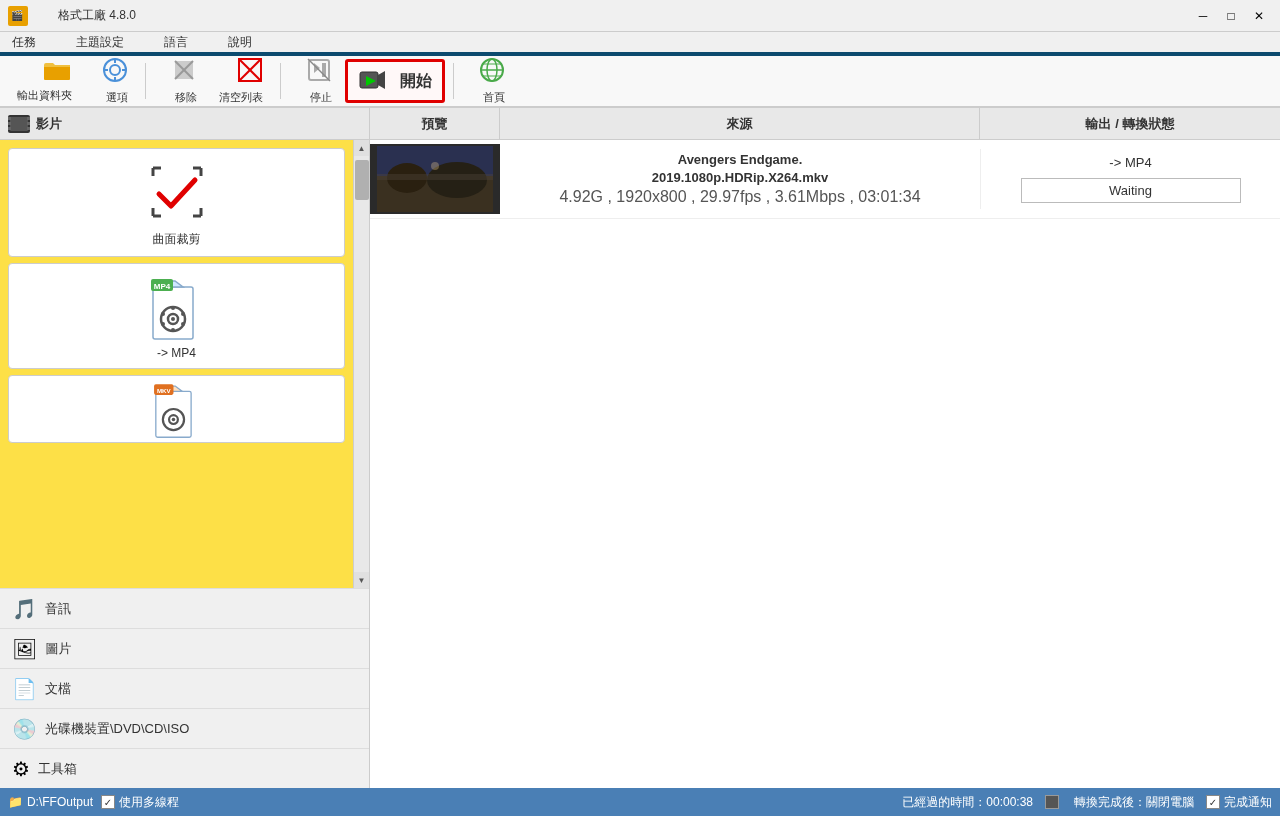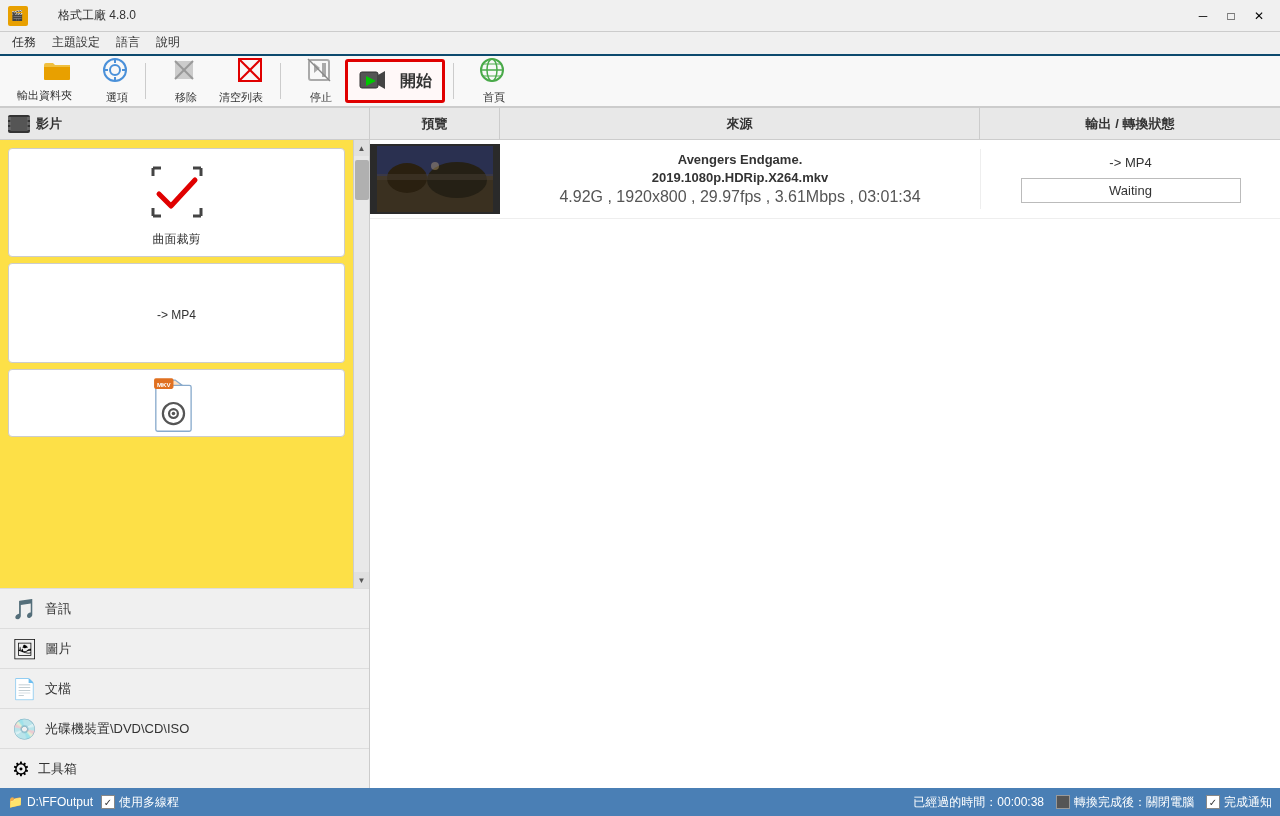--- a/index.html
+++ b/index.html
@@ -19,21 +19,22 @@
     .titlebar-title { flex: 1; font-size: 12px; color: #333; margin-left: 24px; }
     .titlebar-controls { display: flex; gap: 2px; }
     .titlebar-btn { width: 26px; height: 20px; border: none; background: transparent; cursor: pointer; font-size: 12px; display: flex; align-items: center; justify-content: center; }
 
     
     .menubar {
       background: #f0f0f0;
       height: 24px;
       display: flex;
       padding: 0 4px;
-      border-bottom: 2px solid #0c4a6e;
+      border-bottom: 4px solid #0c4a6e;
+      gap: 24px;
     }
     .menu-item { padding: 2px 8px; cursor: pointer; font-size: 12px; color: #333; }
 
     
     .toolbar {
       background: #f8f8f8;
       height: 52px;
       display: flex;
       align-items: center;
       padding: 0 8px;
@@ -293,21 +294,21 @@
     }
     .checkbox-check { font-size: 10px; color: #333; }
     .status-right {
       margin-left: auto;
       display: flex;
       align-items: center;
       gap: 12px;
       color: white;
       font-size: 12px;
     }
-    .status-cb2 { display: flex; align-items: center; gap: 4px; }
+    .status-cb2 { display: flex; align-items: center; gap: 15px; }
     .status-cb3 { display: flex; align-items: center; gap: 4px; }
   </style>
 </head>
 <body>
 
 <div class="titlebar">
   <div class="titlebar-icon">
     <span>🎬</span>
   </div>
   <span class="titlebar-title">格式工廠 4.8.0</span>
@@ -455,20 +456,42 @@
               <line x1="56" y1="56" x2="56" y2="48" stroke="#444" stroke-width="3"></line>
               <line x1="48" y1="56" x2="56" y2="56" stroke="#444" stroke-width="3"></line>
 
               <polyline points="14,34 26,46 50,20" fill="none" stroke="#e00000" stroke-width="5" stroke-linejoin="round" stroke-linecap="round"></polyline>
             </svg>
           </div>
           <span class="preset-label">曲面裁剪</span>
         </div>
 
         <div class="preset-card">
+          <div class="preset-icon-area">
+            <svg width="64" height="68" viewBox="0 0 64 68">
+
+              <rect x="8" y="14" width="40" height="52" rx="2" fill="white" stroke="#88aacc" stroke-width="1.5"></rect>
+
+              <path d="M8,14 L8,10 Q8,8 12,8 L30,8 L38,14 Z" fill="#d0e8ff" stroke="#88aacc" stroke-width="1.5"></path>
+
+              <rect x="6" y="6" width="22" height="12" rx="2" fill="#4caf50"></rect>
+              <text x="17" y="16" text-anchor="middle" font-size="8" font-weight="bold" fill="white">MP4</text>
+
+              <circle cx="28" cy="46" r="12" fill="none" stroke="#555" stroke-width="2.5"></circle>
+              <circle cx="28" cy="46" r="5" fill="none" stroke="#555" stroke-width="2.5"></circle>
+              <circle cx="28" cy="46" r="2" fill="#555"></circle>
+
+              <circle cx="28" cy="35" r="2" fill="#555"></circle>
+              <circle cx="28" cy="57" r="2" fill="#555"></circle>
+              <circle cx="18" cy="41" r="2" fill="#555"></circle>
+              <circle cx="38" cy="41" r="2" fill="#555"></circle>
+              <circle cx="18" cy="51" r="2" fill="#555"></circle>
+              <circle cx="38" cy="51" r="2" fill="#555"></circle>
+            </svg>
+          </div>
           <span class="preset-label">-&gt; MP4</span>
         </div>
 
         <div class="preset-card" style="min-height:60px;max-height:80px;overflow:hidden;">
           <div class="preset-icon-area" style="height:50px;">
             <svg width="64" height="60" viewBox="0 0 64 68">
               <rect x="8" y="14" width="40" height="52" rx="2" fill="white" stroke="#88aacc" stroke-width="1.5"></rect>
               <path d="M8,14 L8,10 Q8,8 12,8 L30,8 L38,14 Z" fill="#ffe0c0" stroke="#88aacc" stroke-width="1.5"></path>
               <rect x="6" y="6" width="22" height="12" rx="2" fill="#e07020"></rect>
               <text x="17" y="16" text-anchor="middle" font-size="7" font-weight="bold" fill="white">MKV</text>

